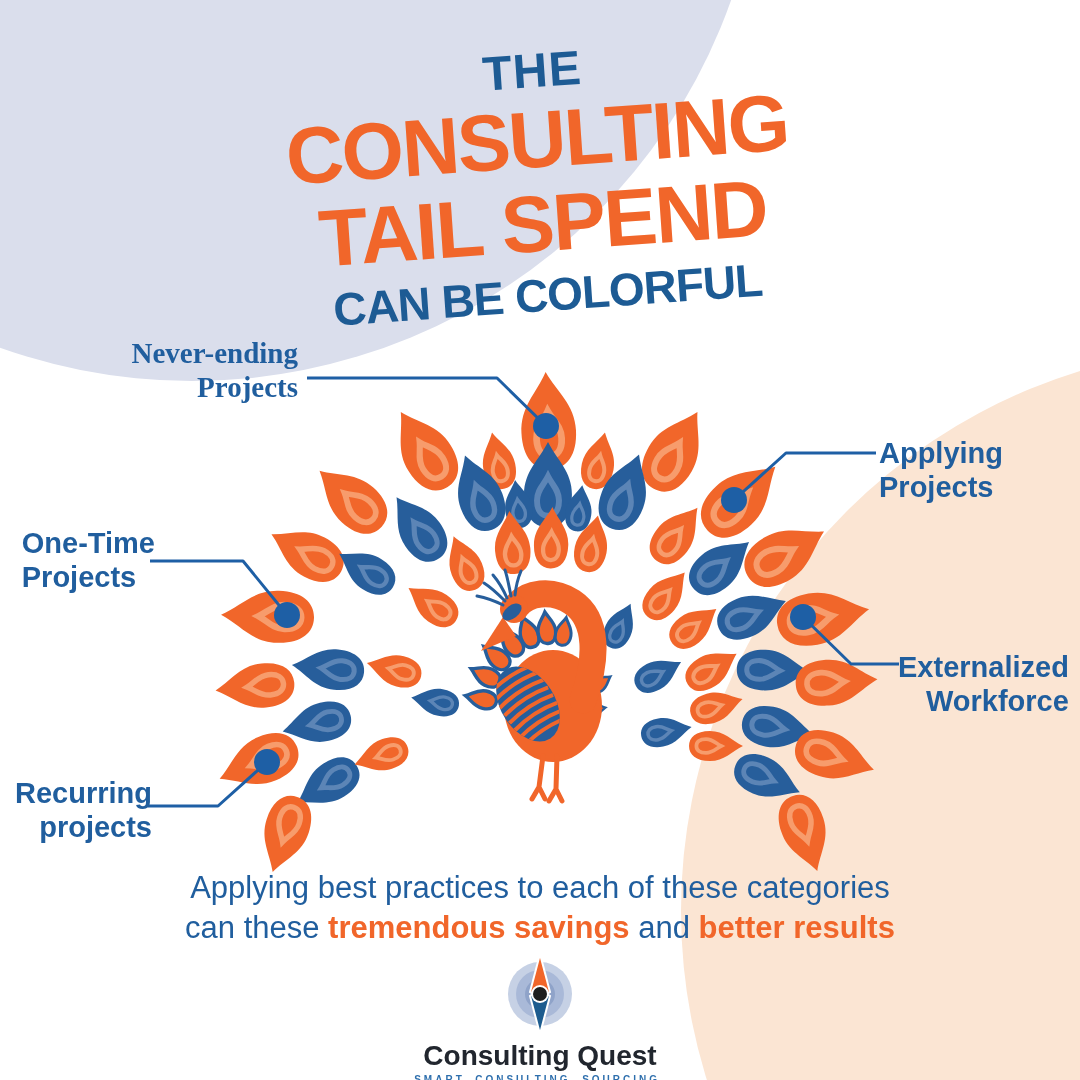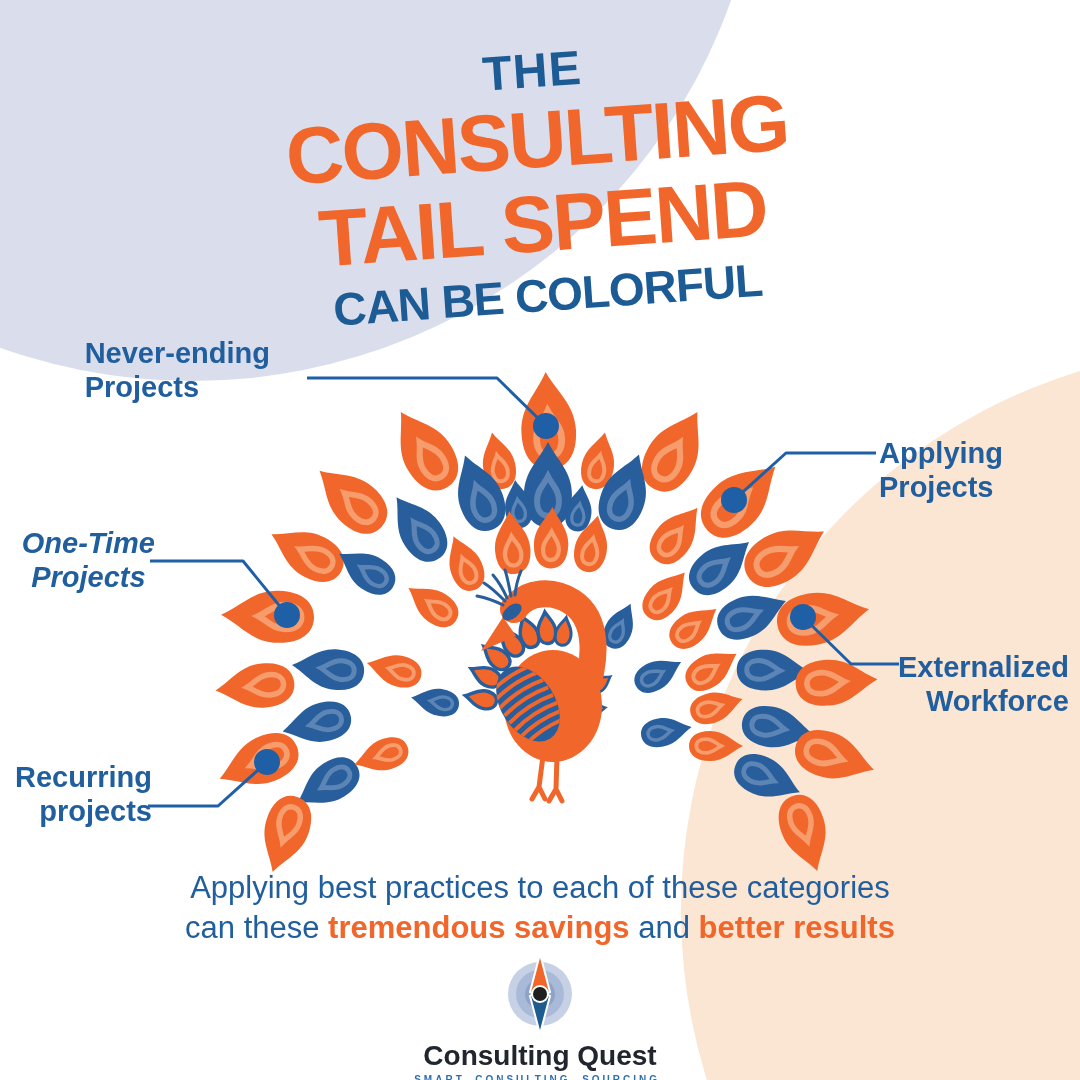--- a/index.html
+++ b/index.html
@@ -11,25 +11,25 @@
 
   .title{position:absolute;left:0;right:0;top:44px;text-align:center;
          transform:rotate(-4deg);transform-origin:50% 50%;font-weight:bold;}
   .t-pre{font-size:48px;line-height:54px;color:var(--title-blue);letter-spacing:1px;}
   .t-main{font-size:80px;line-height:84px;color:var(--orange);letter-spacing:-2px;}
   .t-sub{font-size:46px;line-height:58px;color:var(--title-blue);letter-spacing:-1px;}
 
   .fan{position:absolute;left:0;top:0;width:1080px;height:1080px;}
 
   .callout{position:absolute;font-size:29px;line-height:34px;font-weight:bold;color:var(--label-blue);}
-  .c-never{right:810px;top:336px;}
+  .c-never{right:782px;top:336px;text-align:right;font-family:Liberation Serif, serif;}
   .c-duplicate{left:879px;top:436px;text-align:left;}
-  .c-onetime{right:925px;top:526px;text-align:center;font-style:italic;}
+  .c-onetime{right:925px;top:526px;text-align:left;}
   .c-external{left:898px;top:650px;text-align:right;}
-  .c-recurring{right:928px;top:760px;text-align:right;}
+  .c-recurring{right:928px;top:776px;text-align:right;}
 
   .footer{position:absolute;left:0;right:0;top:868px;text-align:center;
           font-size:31px;line-height:40px;color:var(--label-blue);}
   .footer .em{color:var(--orange);font-weight:bold;}
 
   .logo{position:absolute;left:0;right:0;top:952px;text-align:center;}
   .logo-name{font-size:28px;line-height:30px;font-weight:bold;color:var(--logo-text);margin-top:1px;text-align:center;}
   .logo-tagline{font-size:10px;line-height:12px;font-weight:bold;color:var(--logo-tagline);letter-spacing:3px;margin-top:3px;}
 
   .fo{fill:var(--orange);} .fb{fill:var(--blue);}

